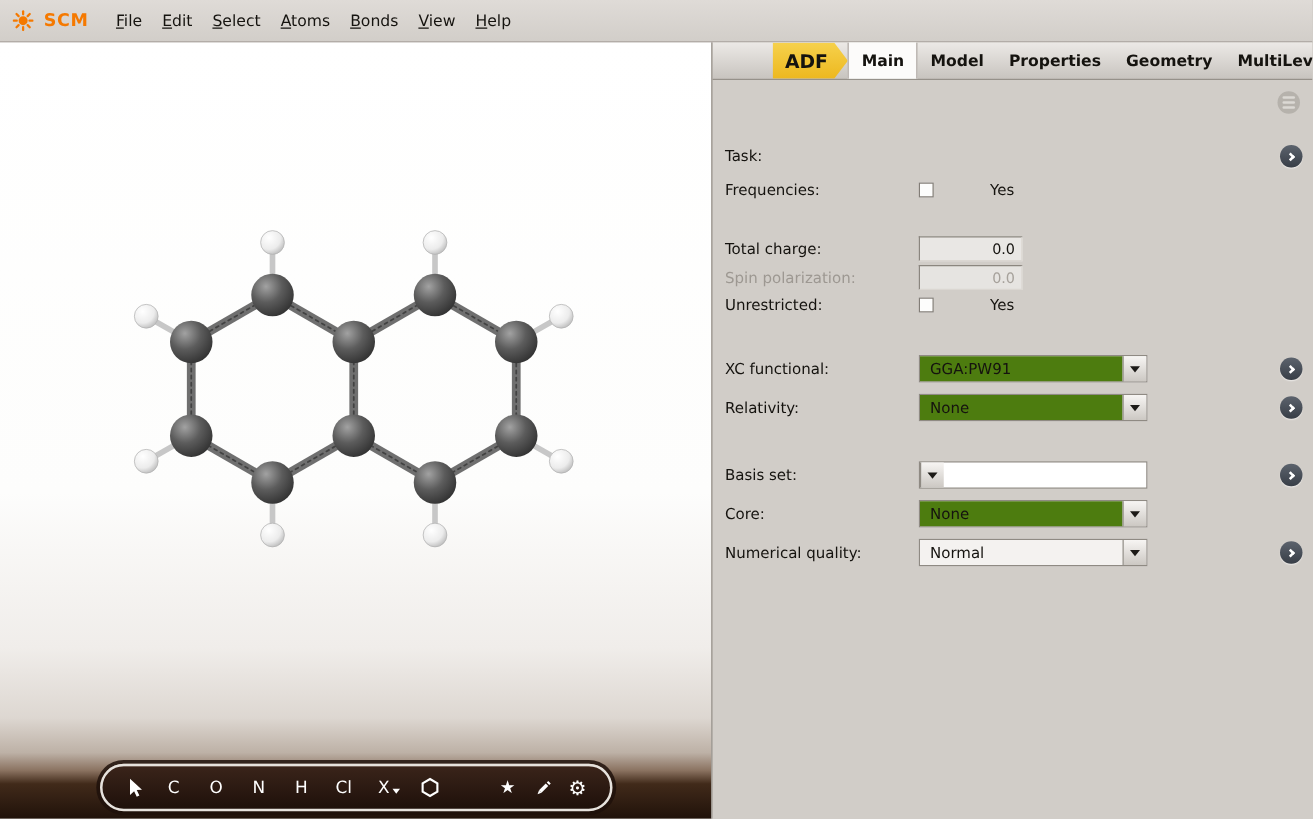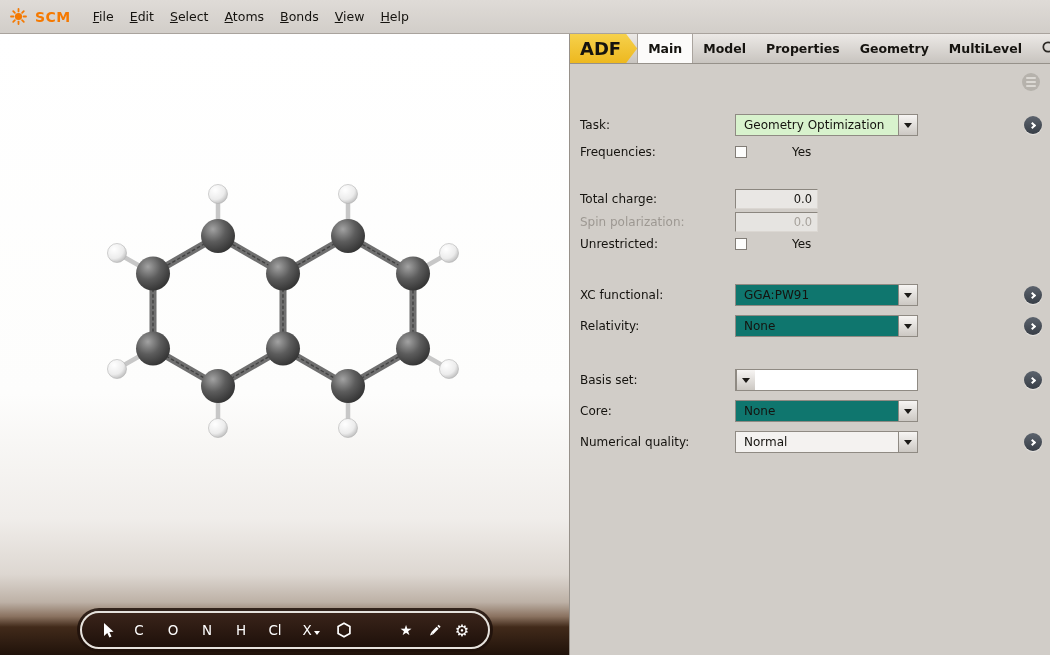--- a/index.html
+++ b/index.html
@@ -36,44 +36,44 @@
   .mini-arrow { width:0; height:0; border-left:3.5px solid transparent; border-right:3.5px solid transparent;
                 border-top:4px solid #fff; margin:6px 0 0 2px; }
   .glyph { color:#fff; font-size:14px; }
   .glyph.gear { font-size:16px; }
   .tb-spacer { flex:1; }
 
   
   .panel { flex:1; display:flex; flex-direction:column; background:#d1cdc8; min-width:0; }
   .tabbar { height:30px; flex:0 0 30px; background:linear-gradient(#ece9e6,#c8c4bf);
             border-bottom:1px solid #96918a; display:flex; align-items:stretch; }
-  .adf-tab { background:linear-gradient(#f6d14c,#edb81f); color:#15130f; font-weight:bold; font-size:18px;
+  .adf-tab { background:linear-gradient(#f6d14c,#edb81f); color:#15130f; font-weight:bold; font-size:15px;
              display:flex; align-items:center; padding:0 16px 0 10px;
-             clip-path:polygon(0 0, calc(100% - 11px) 0, 100% 50%, calc(100% - 11px) 100%, 0 100%); }
+             clip-path:polygon(0 0, calc(100% - 11px) 0, 100% 50%, calc(100% - 11px) 100%, 0 100%);margin-left:48px; }
   .tab { display:flex; align-items:center; padding:0 10px; font-weight:bold; font-size:12.5px;
          color:#15130f; cursor:pointer; }
   .tab.active { background:#fcfbfa; border-left:1px solid #aaa49e; border-right:1px solid #aaa49e; }
   .search-btn { margin-left:auto; display:flex; align-items:center; padding:0 9px; cursor:pointer; }
 
   .panel-body { position:relative; flex:1; }
 
   .hamburger { position:absolute; left:452px; top:9px; width:18px; height:18px; border-radius:50%;
                background:#b6b2ac; display:flex; flex-direction:column; align-items:center;
                justify-content:center; gap:2px; cursor:pointer; }
   .hline { width:10px; height:2px; background:#dcd9d4; border-radius:1px; }
 
   .flabel { position:absolute; left:10px; font-size:12px; color:#15130f; line-height:22px; white-space:nowrap; }
   .flabel.dim { color:#9d9892; }
 
   .dropdown { position:absolute; left:165px; width:183px; height:22px; border:1px solid #8f8a83;
               display:flex; background:#fff; cursor:pointer; }
   .dd-value { flex:1; font-size:12px; line-height:20px; padding-left:8px; color:#15130f;
               overflow:hidden; white-space:nowrap; }
   .green  .dd-value { background:#d8f2cd; }
-  .yellow .dd-value { background:#0f766e; }
+  .yellow .dd-value { background:#4d7c0f; }
   .plain  .dd-value { background:#f4f2f0; }
   .dd-btn { width:19px; flex:0 0 19px; border-left:1px solid #8f8a83;
             background:linear-gradient(#f7f5f3,#ccc8c3); display:flex; align-items:center; justify-content:center; }
   .dd-arrow { width:0; height:0; border-left:4px solid transparent; border-right:4px solid transparent;
               border-top:5px solid #1c1a17; }
 
   .num-input { position:absolute; left:165px; width:83px; height:20px; background:#e9e7e4;
                border:1px solid; border-color:#8b867f #dbd7d2 #dbd7d2 #8b867f;
                font-family:inherit; font-size:11.5px; text-align:right; padding-right:5px; color:#15130f; }
   .num-input:disabled { color:#a6a19b; background:#e6e4e1; }
@@ -253,26 +253,20 @@
 
       <div class="panel-body">
 
         <span class="hamburger">
           <span class="hline"></span>
             <span class="hline"></span>
             <span class="hline"></span>
         </span>
 
         <span class="flabel lab-task">Task:</span>
-        <div class="dropdown green ctl-task">
-          <span class="dd-value">Geometry Optimization</span>
-          <span class="dd-btn">
-              <span class="dd-arrow"></span>
-            </span>
-        </div>
         <span class="arrow-btn arr-task">
             <span class="chev"></span>
           </span>
 
         <span class="flabel lab-freq">Frequencies:</span>
         <div class="check-row ctl-freq">
           <span class="checkbox"></span>
           <span class="check-label">Yes</span>
         </div>
 

